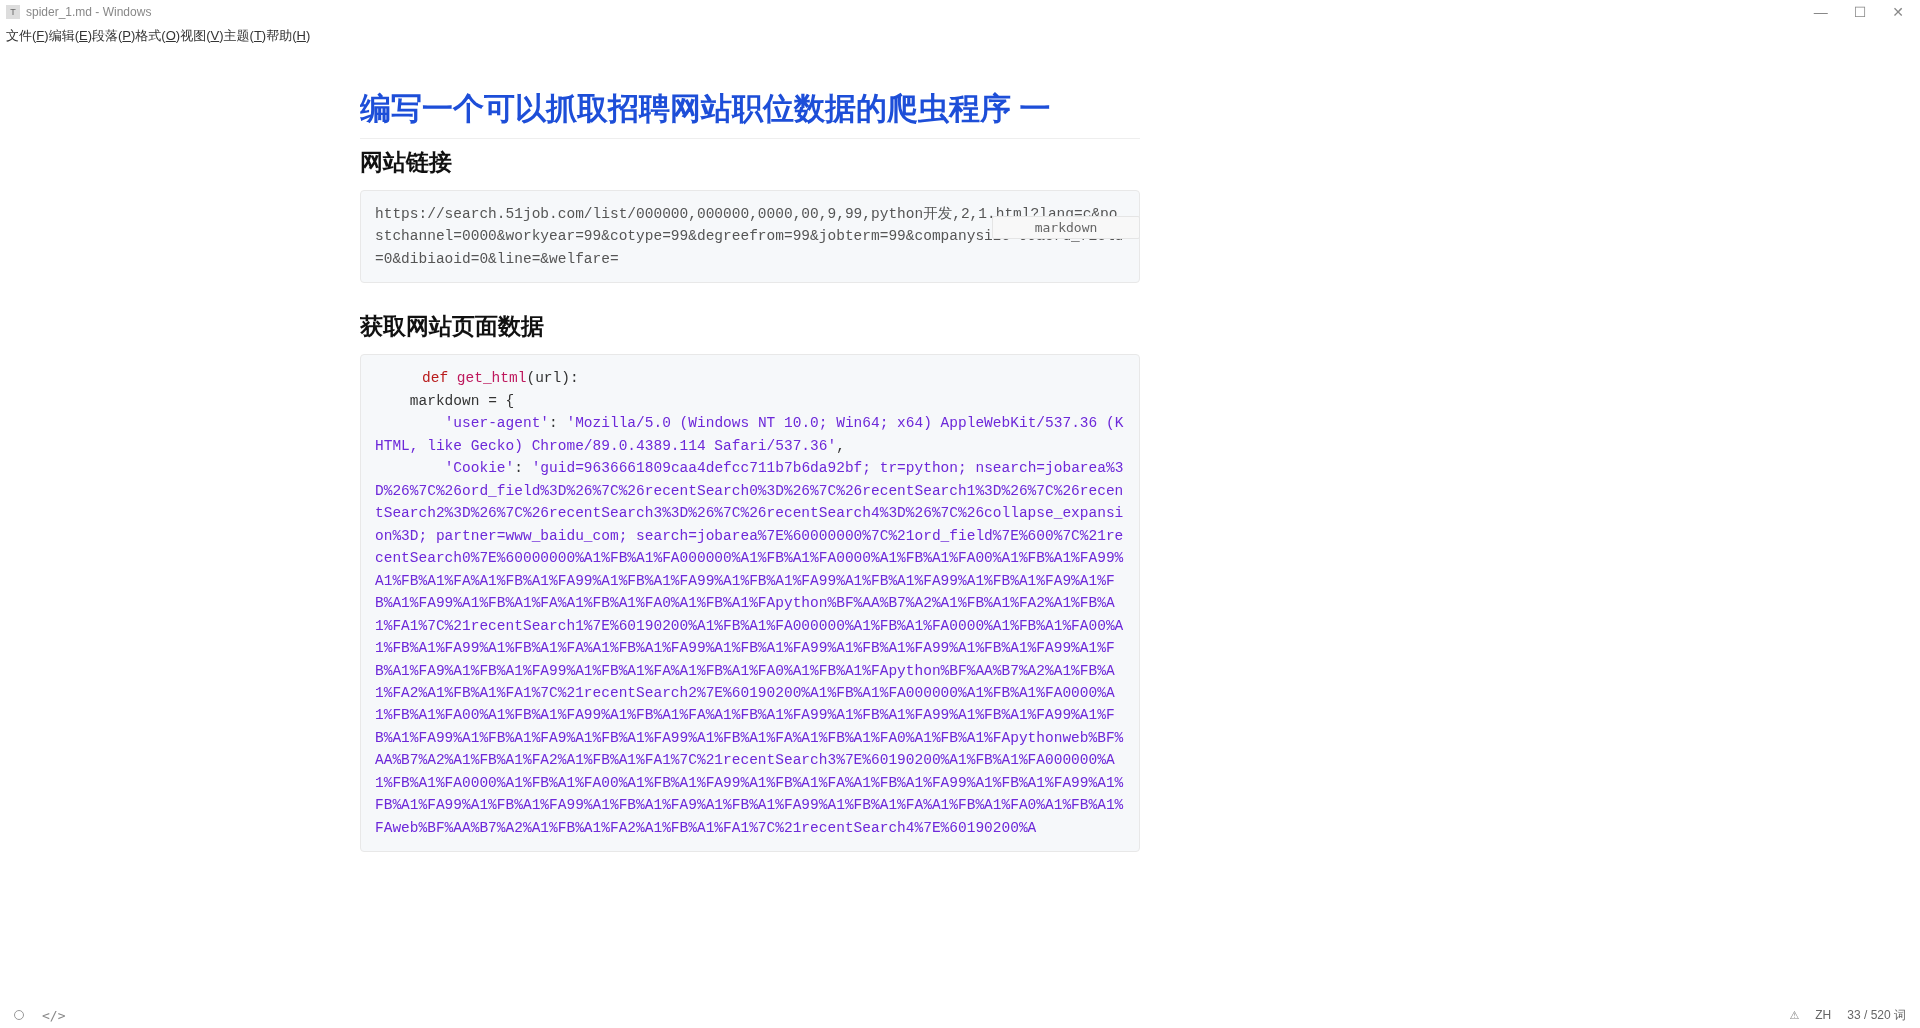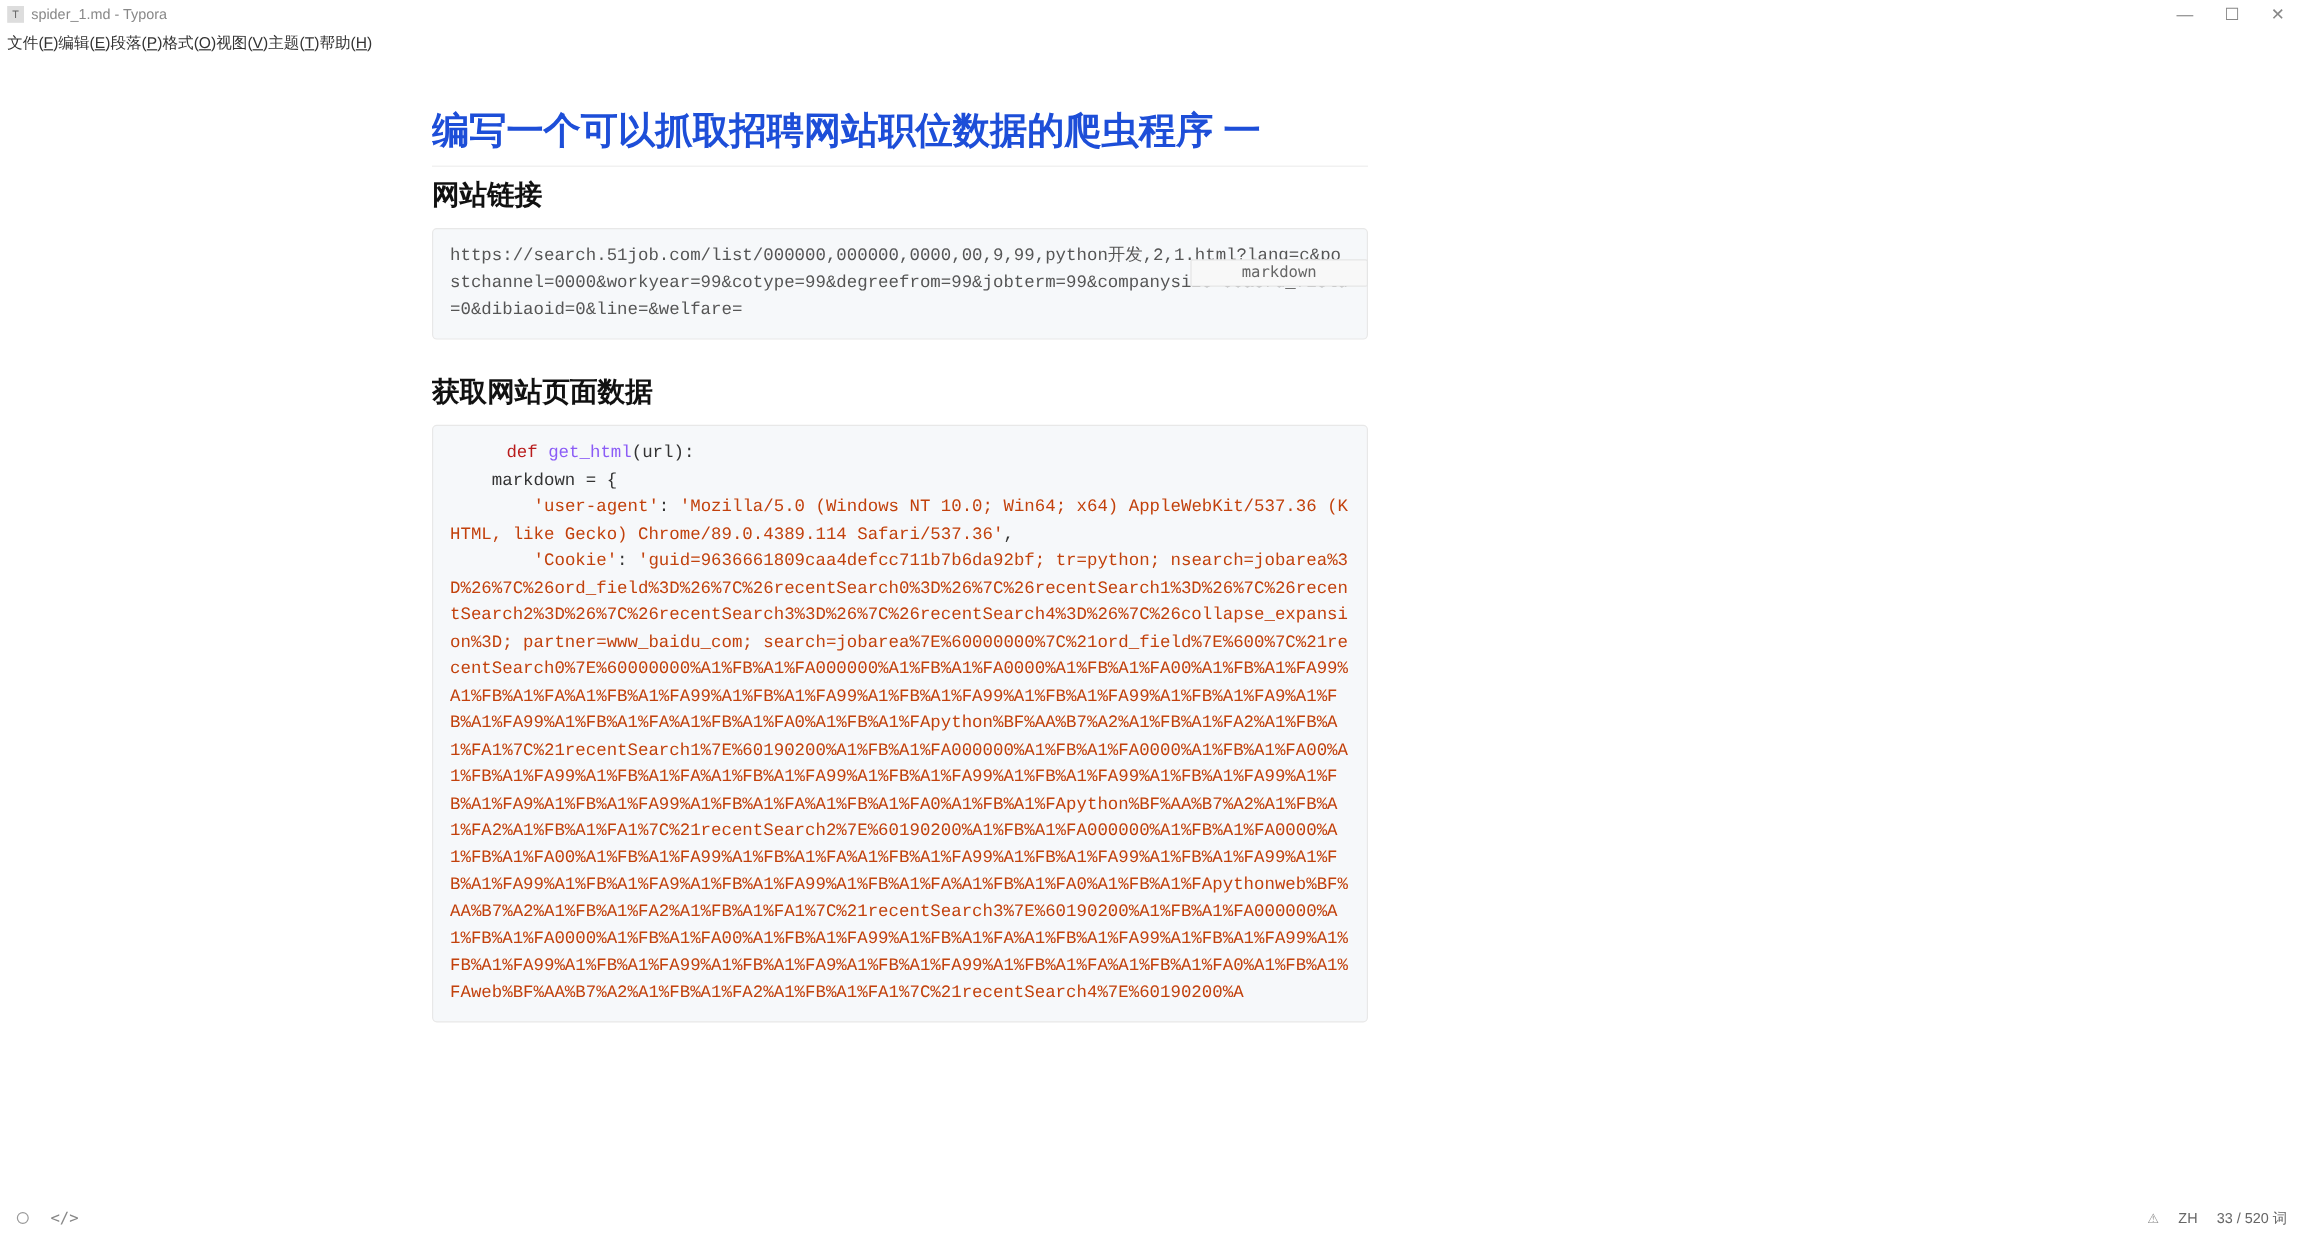--- a/index.html
+++ b/index.html
@@ -108,22 +108,22 @@
   font-size: 14.5px;
   line-height: 1.55;
   background: #f6f8fa;
   border: 1px solid #e8e8e8;
   border-radius: 4px;
   padding: 12px 14px;
   white-space: pre-wrap;
   word-break: break-all;
 }
 .kw { color: #b91c1c; margin-left: 47px; }
-.fn { color: #8b5cf6; }
-.str { color: #c2410c; }
+.fn { color: #be185d; }
+.str { color: #6d28d9; }
 .statusbar {
   position: absolute;
   left: 0; right: 0; bottom: 0;
   height: 26px;
   display: flex;
   align-items: center;
   padding: 0 14px;
   font-size: 12px;
   color: #666;
 }
@@ -131,21 +131,21 @@
 .statusbar .right { margin-left: auto; display: flex; gap: 16px; align-items: center; }
 .circle-icon { width:10px; height:10px; border:1px solid #999; border-radius:50%; display:inline-block;}
 .code-icon { font-family: monospace; font-size:13px; color:#888;}
 .warn-icon { color:#888; font-size:11px;}
 </style>
 </head>
 <body>
 
 <div class="titlebar">
   <span class="icon">T</span>
-  <span>spider_1.md - Typora</span>
+  <span>spider_1.md - Windows</span>
   <div class="controls">
     <span>—</span>
     <span>☐</span>
     <span>✕</span>
   </div>
 </div>
 
 <div class="menubar">
   <span>文件(<span class="u">F</span>)</span>
   <span>编辑(<span class="u">E</span>)</span>

